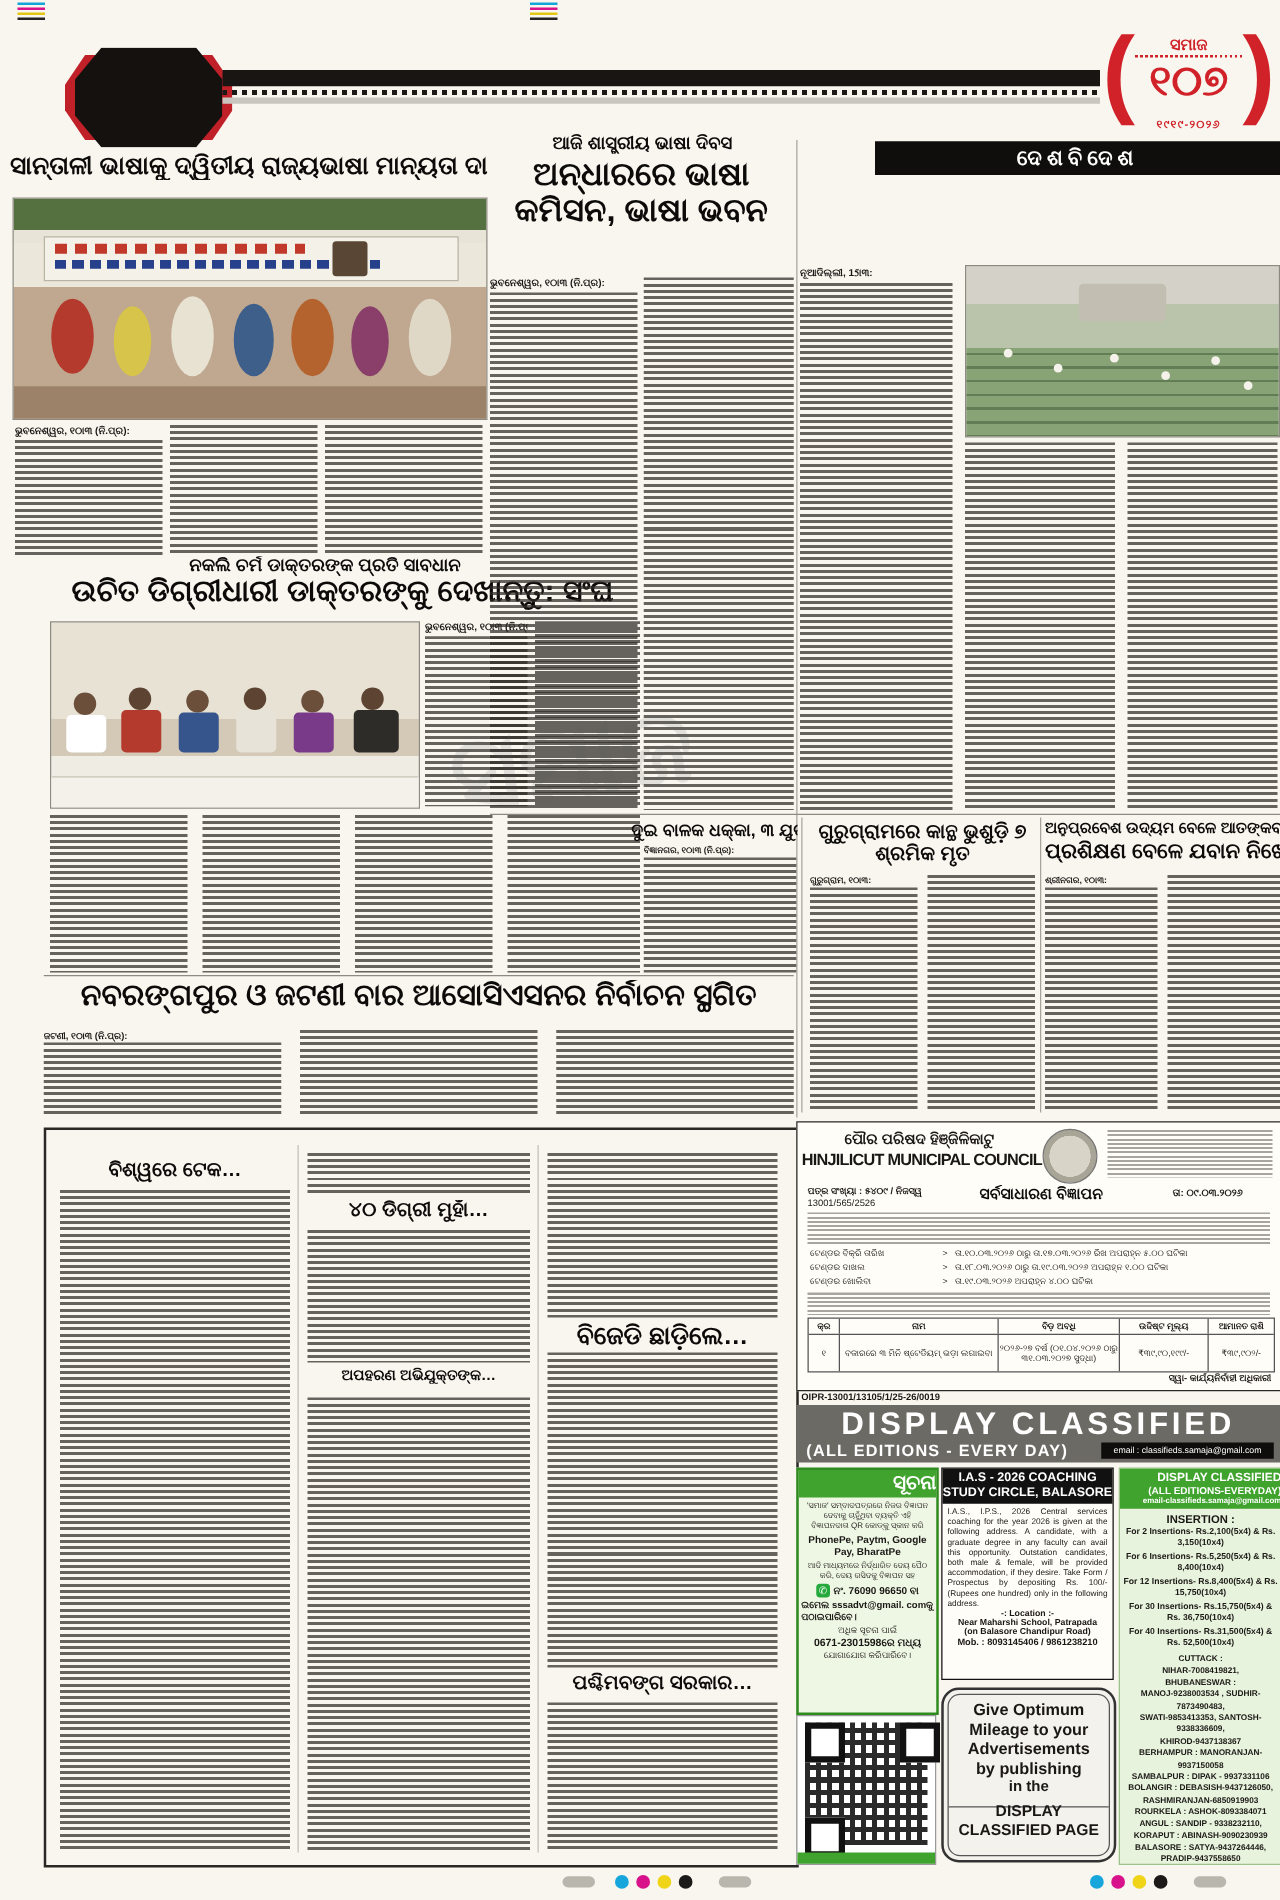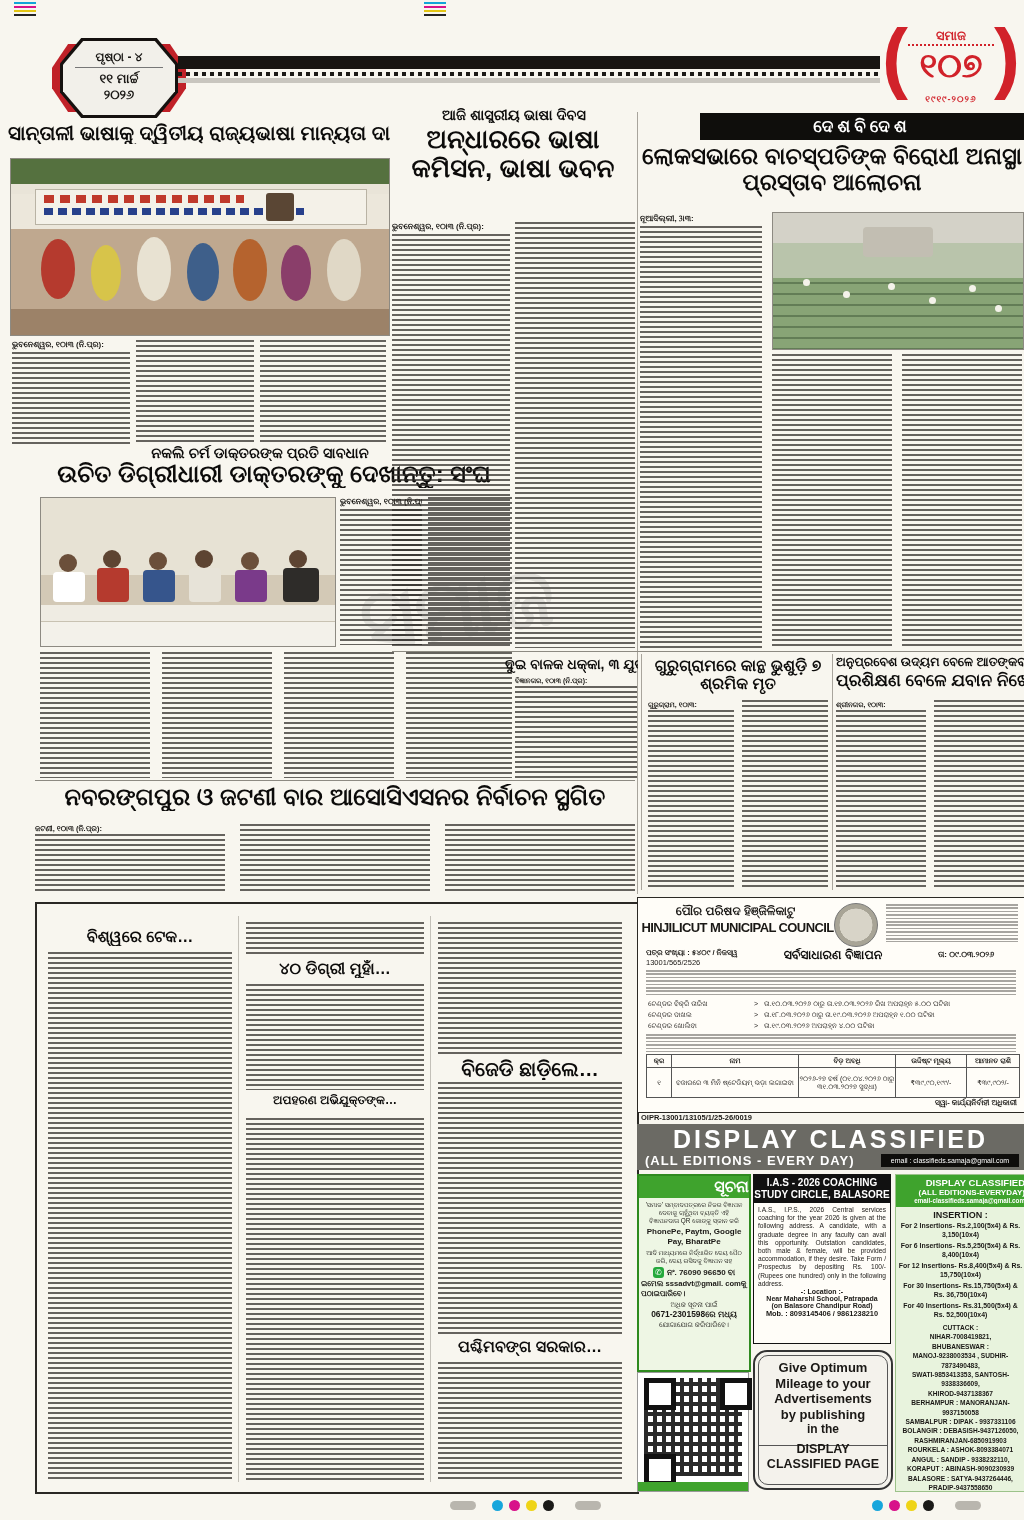--- a/index.html
+++ b/index.html
@@ -34,26 +34,20 @@
   <div class="abs" style="left:424px;top:2px;width:24px;height:16px;">
     <div class="abs" style="left:0;top:0;width:22px;height:2px;background:#13a5d8;"></div>
     <div class="abs" style="left:0;top:4px;width:22px;height:2px;background:#d8128a;"></div>
     <div class="abs" style="left:0;top:8px;width:22px;height:2px;background:#e3c513;"></div>
     <div class="abs" style="left:0;top:12px;width:22px;height:2px;background:#222;"></div>
   </div>
 
   <div class="abs" style="left:52px;top:36px;width:134px;height:84px;">
     <div class="abs" style="left:0;top:8px;width:134px;height:68px;background:#c02128;clip-path:polygon(12% 0,88% 0,100% 35%,100% 65%,88% 100%,12% 100%,0 65%,0 35%);"></div>
     <div class="abs" style="left:8px;top:2px;width:118px;height:80px;background:#15110f;clip-path:polygon(18% 0,82% 0,100% 32%,100% 68%,82% 100%,18% 100%,0 68%,0 32%);"></div>
-    <div class="abs" style="left:11px;top:5px;width:112px;height:74px;background:#f2f0ea;clip-path:polygon(18% 0,82% 0,100% 32%,100% 68%,82% 100%,18% 100%,0 68%,0 32%);">
-      <div style="text-align:center;font-weight:bold;font-size:12px;margin-top:9px;">ପୃଷ୍ଠା - ୪</div>
-      <div style="height:1px;background:#777;margin:3px 12px;"></div>
-      <div style="text-align:center;font-weight:bold;font-size:13px;">୧୧ ମାର୍ଚ୍ଚ</div>
-      <div style="text-align:center;font-weight:bold;font-size:13px;">୨୦୨୬</div>
-    </div>
   </div>
 
   <div class="abs" style="left:178px;top:56px;width:702px;height:13px;background:#181512;"></div>
   <div class="abs" style="left:178px;top:72px;width:702px;height:4px;background-image:repeating-linear-gradient(90deg,#1c1a17 0 4px,transparent 4px 8px);"></div>
   <div class="abs" style="left:178px;top:78px;width:702px;height:5px;background:#c9c6bf;"></div>
 
   <div class="abs" style="left:882px;top:20px;width:138px;height:96px;">
     <span class="abs" style="left:0;top:-8px;font-size:78px;color:#d1222a;font-weight:bold;">(</span>
     <span class="abs" style="right:0;top:-8px;font-size:78px;color:#d1222a;font-weight:bold;">)</span>
     <div class="abs" style="left:30px;top:8px;width:78px;text-align:center;color:#d1222a;font-weight:bold;font-size:13px;">ସମାଜ</div>
@@ -112,22 +106,21 @@
   <div class="abs h" style="left:392px;top:125px;width:242px;height:72px;font-size:26px;overflow:hidden;">ଅନ୍ଧାରରେ ଭାଷା କମିସନ, ଭାଷା ଭବନ</div>
   <div class="abs dl" style="left:392px;top:222px;width:118px;">ଭୁବନେଶ୍ୱର, ୧୦ା୩ (ନି.ପ୍ର):</div>
   <div class="abs tx" style="left:392px;top:234px;width:118px;height:414px;"></div>
   <div class="abs tx" style="left:515px;top:222px;width:120px;height:426px;"></div>
   <div class="abs" style="left:360px;top:560px;font-size:84px;font-weight:bold;color:rgba(90,90,90,.14);transform:rotate(-8deg);">ସମାଜ</div>
 
   <div class="abs vline" style="left:637px;top:112px;height:782px;"></div>
   <div class="abs" style="left:700px;top:113px;width:324px;height:27px;background:#0f0e0c;">
     <div class="h" style="color:#fff;font-size:17px;line-height:27px;letter-spacing:4px;">ଦେଶବିଦେଶ</div>
   </div>
-  <div class="abs h" style="left:640px;top:144px;width:384px;height:62px;font-size:23px;overflow:hidden;">ଲୋକସଭାରେ ବାଚସ୍ପତିଙ୍କ ବିରୋଧୀ ଅନାସ୍ଥା ପ୍ରସ୍ତାବ ଆଲୋଚନା</div>
-  <div class="abs dl" style="left:640px;top:214px;width:122px;">ନୂଆଦିଲ୍ଲୀ, 3ା୩:</div>
+  <div class="abs dl" style="left:640px;top:214px;width:122px;">ନୂଆଦିଲ୍ଲୀ, 15ା୩:</div>
   <div class="abs tx" style="left:640px;top:226px;width:122px;height:422px;"></div>
   <div class="abs photo" style="left:772px;top:212px;width:250px;height:136px;background:linear-gradient(180deg,#d4d2c8 0 22%,#b9c4ab 22% 48%,#88a476 48% 100%);">
     <div class="abs" style="left:0;top:60px;width:250px;height:76px;background-image:repeating-linear-gradient(180deg,transparent 0 9px,rgba(42,66,38,.4) 9px 11px);"></div>
     <div class="blob" style="left:30px;top:66px;width:7px;height:7px;background:#f4f2ea;"></div>
     <div class="blob" style="left:70px;top:78px;width:7px;height:7px;background:#f4f2ea;"></div>
     <div class="blob" style="left:115px;top:70px;width:7px;height:7px;background:#f4f2ea;"></div>
     <div class="blob" style="left:156px;top:84px;width:7px;height:7px;background:#f4f2ea;"></div>
     <div class="blob" style="left:196px;top:72px;width:7px;height:7px;background:#f4f2ea;"></div>
     <div class="blob" style="left:222px;top:92px;width:7px;height:7px;background:#f4f2ea;"></div>
     <div class="abs" style="left:90px;top:14px;width:70px;height:30px;background:#c2beb2;border-radius:4px;"></div>

